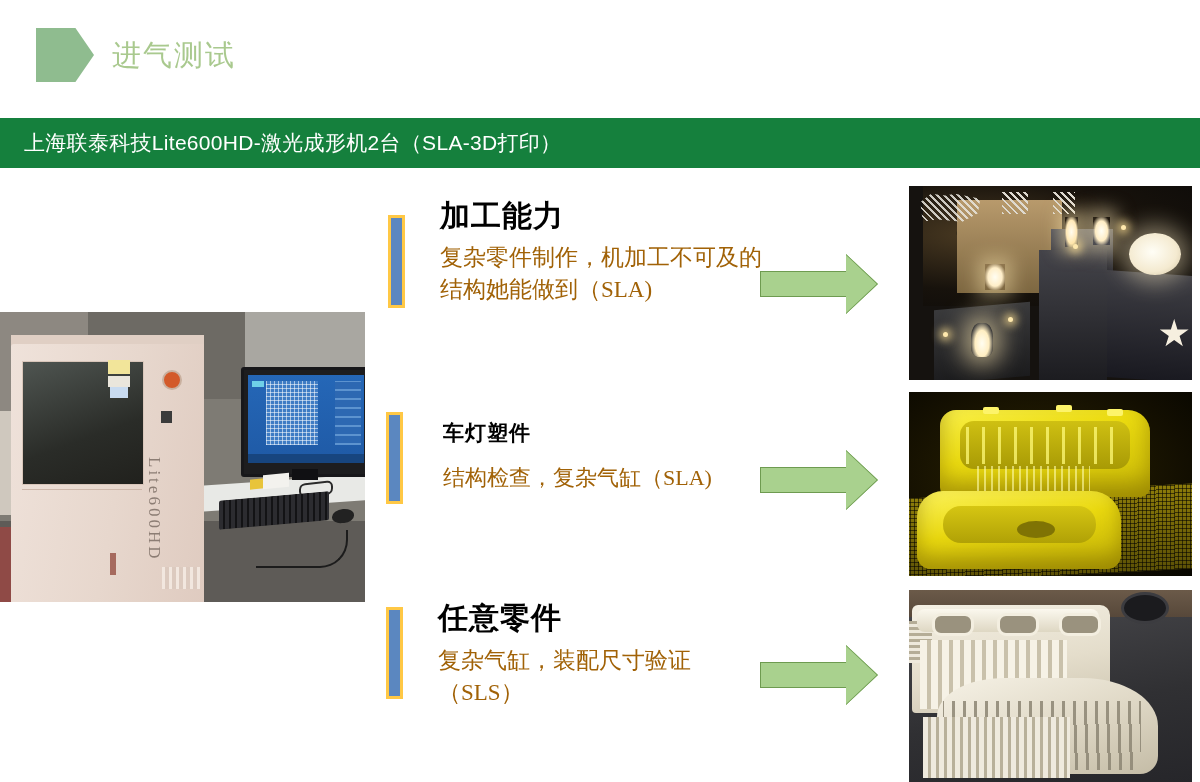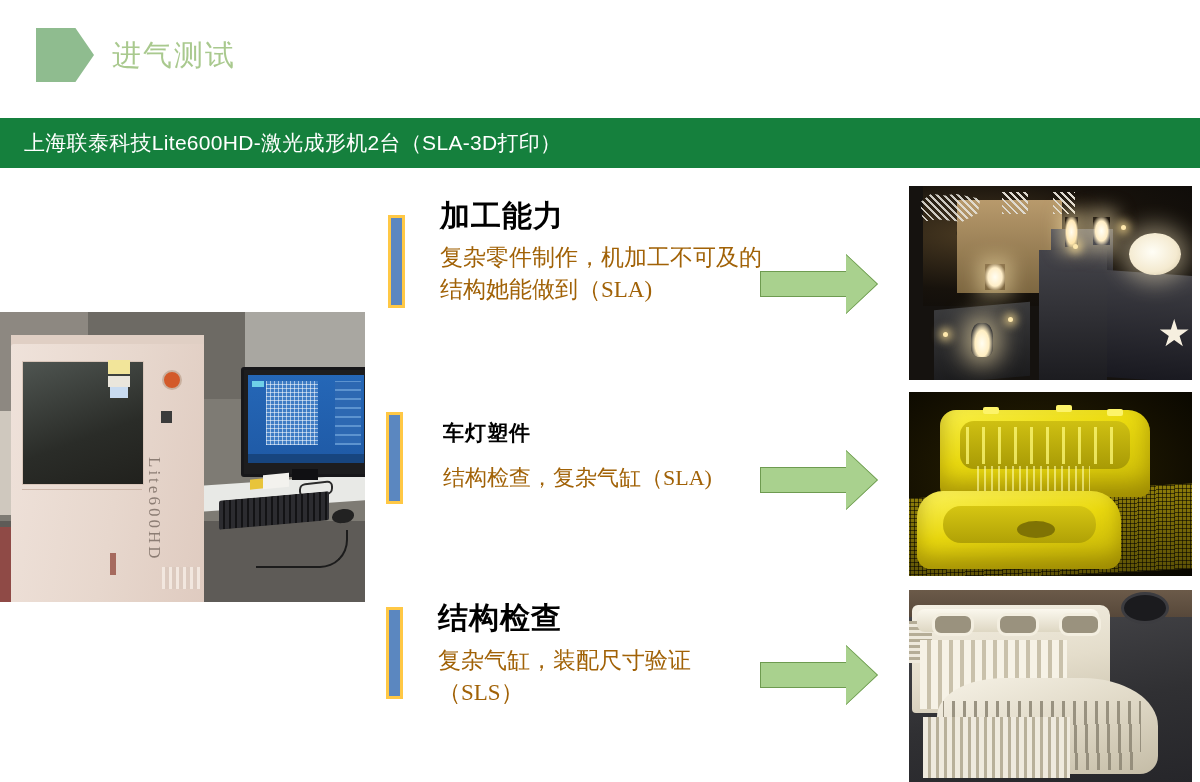--- a/index.html
+++ b/index.html
@@ -504,21 +504,21 @@
   <div class="p2-cavityBot"></div>
   <div class="p2-hole"></div>
   <div class="p2-clip" style="left:26%;top:8%"></div>
   <div class="p2-clip" style="left:52%;top:7%"></div>
   <div class="p2-clip" style="left:70%;top:9%"></div>
 </div>
 
 <div class="feature-row row-3">
   <div class="accent-bar"></div>
   <div class="feature-text">
-    <div class="feature-title">结构检查</div>
+    <div class="feature-title">任意零件</div>
     <div class="feature-desc">复杂气缸，装配尺寸验证（SLS）</div>
   </div>
   <div class="green-arrow">
     <div class="shaft"></div>
     <div class="head"></div>
     <div class="head-outline"></div>
   </div>
 </div>
 
 <div class="photo photo-3">

